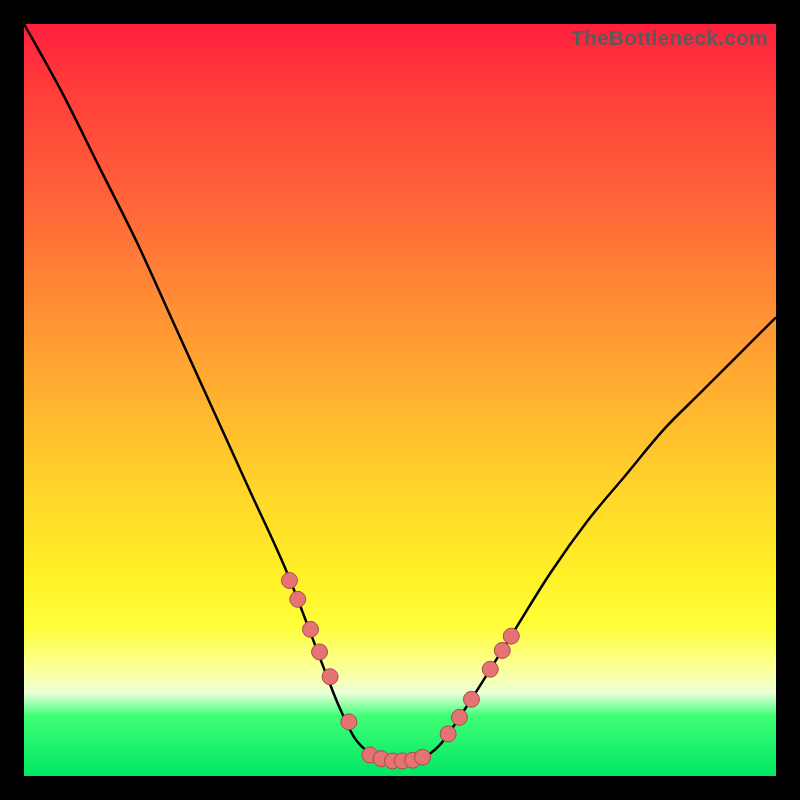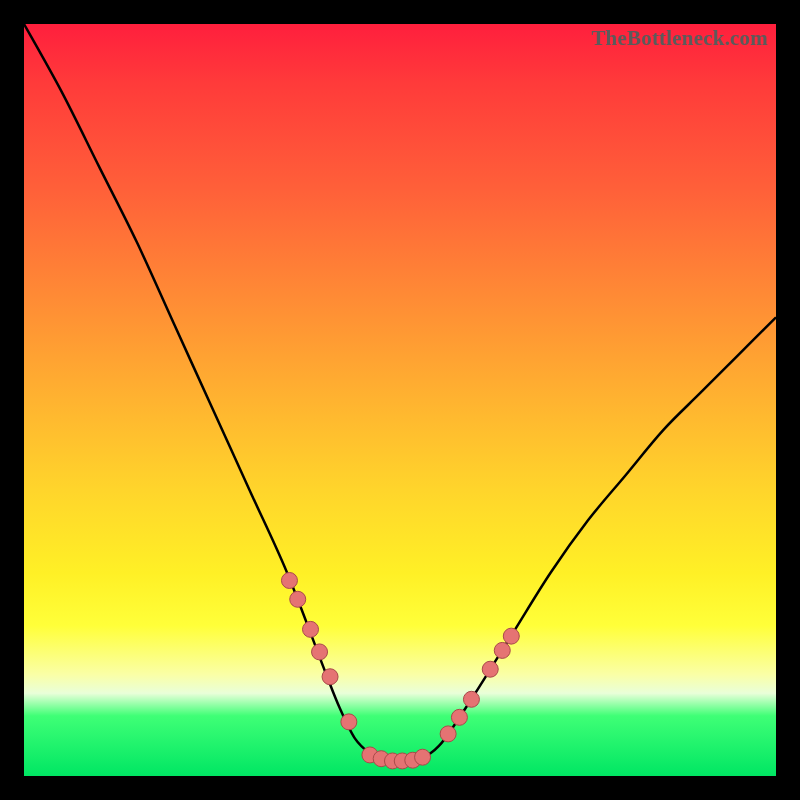--- a/index.html
+++ b/index.html
@@ -31,21 +31,20 @@
       #ff8a35 36%,
       #ffb330 50%,
       #ffd52b 62%,
       #fff026 73%,
       #ffff39 80%,
       #faffa6 86.5%,
       #e9ffd9 89%,
       #3fff76 92%,
       #00e663 100%
     );
-    font-family: Liberation Serif, serif;
   }
   .watermark {
     position: absolute;
     top: 2px;
     right: 8px;
     font-size: 21px;
     font-weight: 600;
     color: #5b5b5b;
     letter-spacing: 0.2px;
     z-index: 5;

